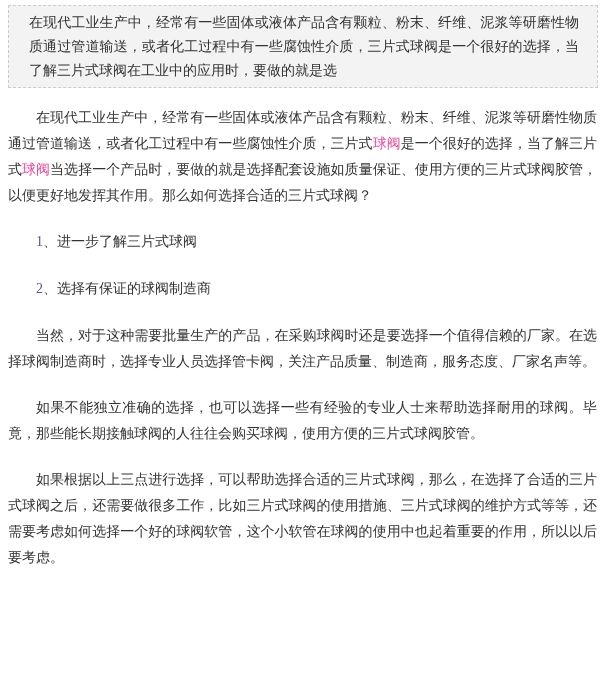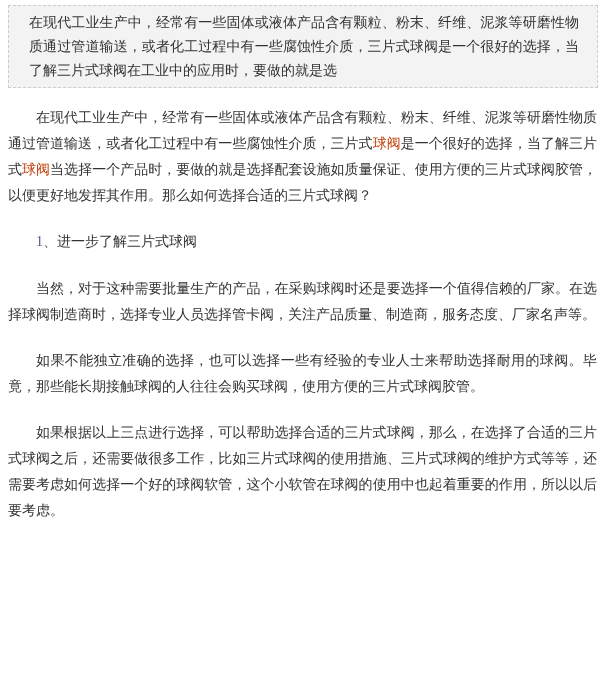--- a/index.html
+++ b/index.html
@@ -34,33 +34,34 @@
     text-align: justify;
   }
   .article .block:first-child {
     margin-top: 16px;
   }
   .block.heading {
     text-align: left;
     margin-top: 11px;
   }
   .kw {
-    color: #c2410c;
+    color: #ec4899;
     cursor: pointer;
     text-decoration: none;
   }
   .num {
     color: #55558c;
     font-family: "Liberation Serif", "DejaVu Serif", serif;
   }
 </style>
 </head>
 <body>
 
 <div class="summary-box">在现代工业生产中，经常有一些固体或液体产品含有颗粒、粉末、纤维、泥浆等研磨性物质通过管道输送，或者化工过程中有一些腐蚀性介质，三片式球阀是一个很好的选择，当了解三片式球阀在工业中的应用时，要做的就是选</div>
 
 <div class="article">
     <p class="block"><span>在现代工业生产中，经常有一些固体或液体产品含有颗粒、粉末、纤维、泥浆等研磨性物质通过管道输送，或者化工过程中有一些腐蚀性介质，三片式</span><span class="kw">球阀</span><span>是一个很好的选择，当了解三片式</span><span class="kw">球阀</span><span>当选择一个产品时，要做的就是选择配套设施如质量保证、使用方便的三片式球阀胶管，以便更好地发挥其作用。那么如何选择合适的三片式球阀？</span></p>
     <p class="block heading"><span class="num">1</span><span>、进一步了解三片式球阀</span></p>
+    <p class="block heading"><span class="num">2</span><span>、选择有保证的球阀制造商</span></p>
     <p class="block"><span>当然，对于这种需要批量生产的产品，在采购球阀时还是要选择一个值得信赖的厂家。在选择球阀制造商时，选择专业人员选择管卡阀，关注产品质量、制造商，服务态度、厂家名声等。</span></p>
     <p class="block"><span>如果不能独立准确的选择，也可以选择一些有经验的专业人士来帮助选择耐用的球阀。毕竟，那些能长期接触球阀的人往往会购买球阀，使用方便的三片式球阀胶管。</span></p>
     <p class="block"><span>如果根据以上三点进行选择，可以帮助选择合适的三片式球阀，那么，在选择了合适的三片式球阀之后，还需要做很多工作，比如三片式球阀的使用措施、三片式球阀的维护方式等等，还需要考虑如何选择一个好的球阀软管，这个小软管在球阀的使用中也起着重要的作用，所以以后要考虑。</span></p>
   </div>
 
 </body></html>

